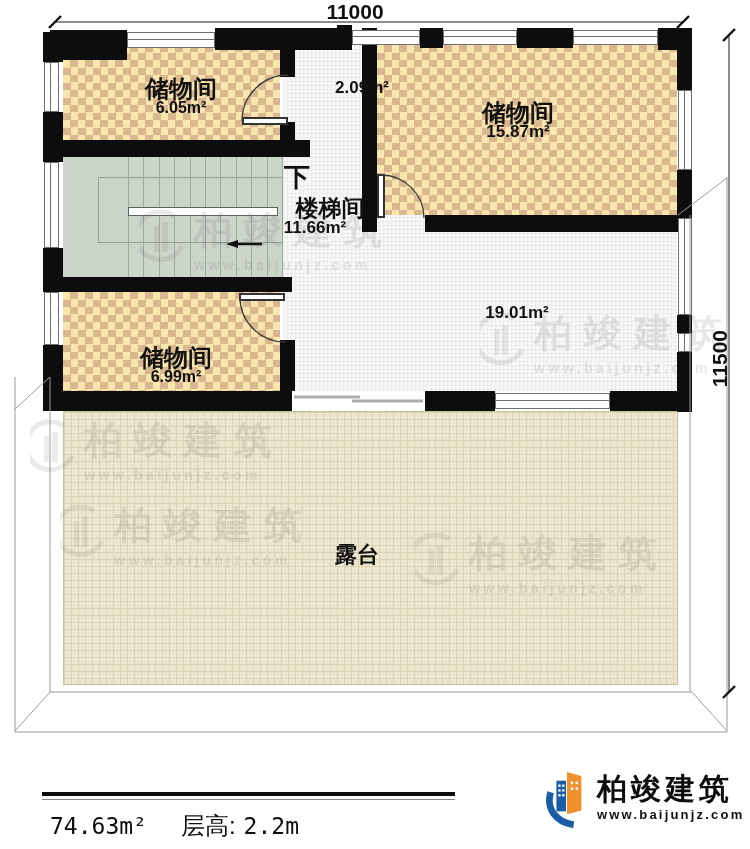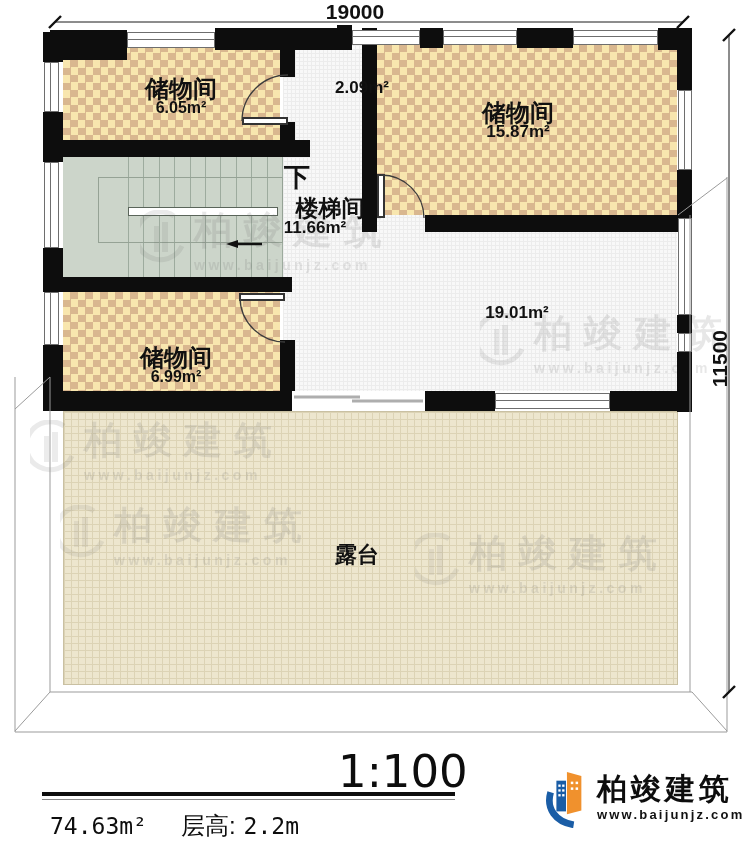--- a/index.html
+++ b/index.html
@@ -186,37 +186,36 @@
       <line x1="729" y1="35" x2="729" y2="692"></line>
     </g>
     <g stroke="#111" stroke-width="2.4">
       <line x1="49" y1="28" x2="61" y2="16"></line>
       <line x1="677" y1="28" x2="689" y2="16"></line>
       <line x1="723" y1="41" x2="735" y2="29"></line>
       <line x1="723" y1="698" x2="735" y2="686"></line>
     </g>
   </svg>
 
-  <div class="dim" style="left:355px;top:0;transform:translateX(-50%);">19000</div>
+  <div class="dim" style="left:355px;top:0;transform:translateX(-50%);">11000</div>
   <div class="dim" style="left:708px;top:330px;writing-mode:vertical-rl;transform:rotate(180deg);">11500</div>
 
   <div class="label" style="left:181px;top:76px;font-size:24px;">储物间</div>
   <div class="label" style="left:181px;top:100px;font-size:16px;">6.05m²</div>
   <div class="label" style="left:322px;top:79px;font-size:17px;margin-left:40px;">2.09m²</div>
   <div class="label" style="left:518px;top:100px;font-size:24px;">储物间</div>
   <div class="label" style="left:518px;top:123px;font-size:17px;">15.87m²</div>
   <div class="label" style="left:297px;top:164px;font-size:26px;">下</div>
   <div class="label" style="left:316px;top:196px;font-size:23px;margin-left:14px;">楼梯间</div>
   <div class="label" style="left:315px;top:219px;font-size:17px;">11.66m²</div>
   <div class="label" style="left:517px;top:304px;font-size:17px;">19.01m²</div>
   <div class="label" style="left:176px;top:345px;font-size:24px;">储物间</div>
   <div class="label" style="left:176px;top:369px;font-size:16px;">6.99m²</div>
   <div class="label" style="left:357px;top:543px;font-size:22px;">露台</div>
 
-  <div class="tb-scale">1:100</div>
   <div class="tb-line1"></div>
   <div class="tb-line2"></div>
   <div class="tb-info">
     <span class="val">74.63m²</span>
     <span class="gap"></span>
     <span>层高:</span>
     <span class="val">2.2m</span>
   </div>
 
   <div class="logo">

